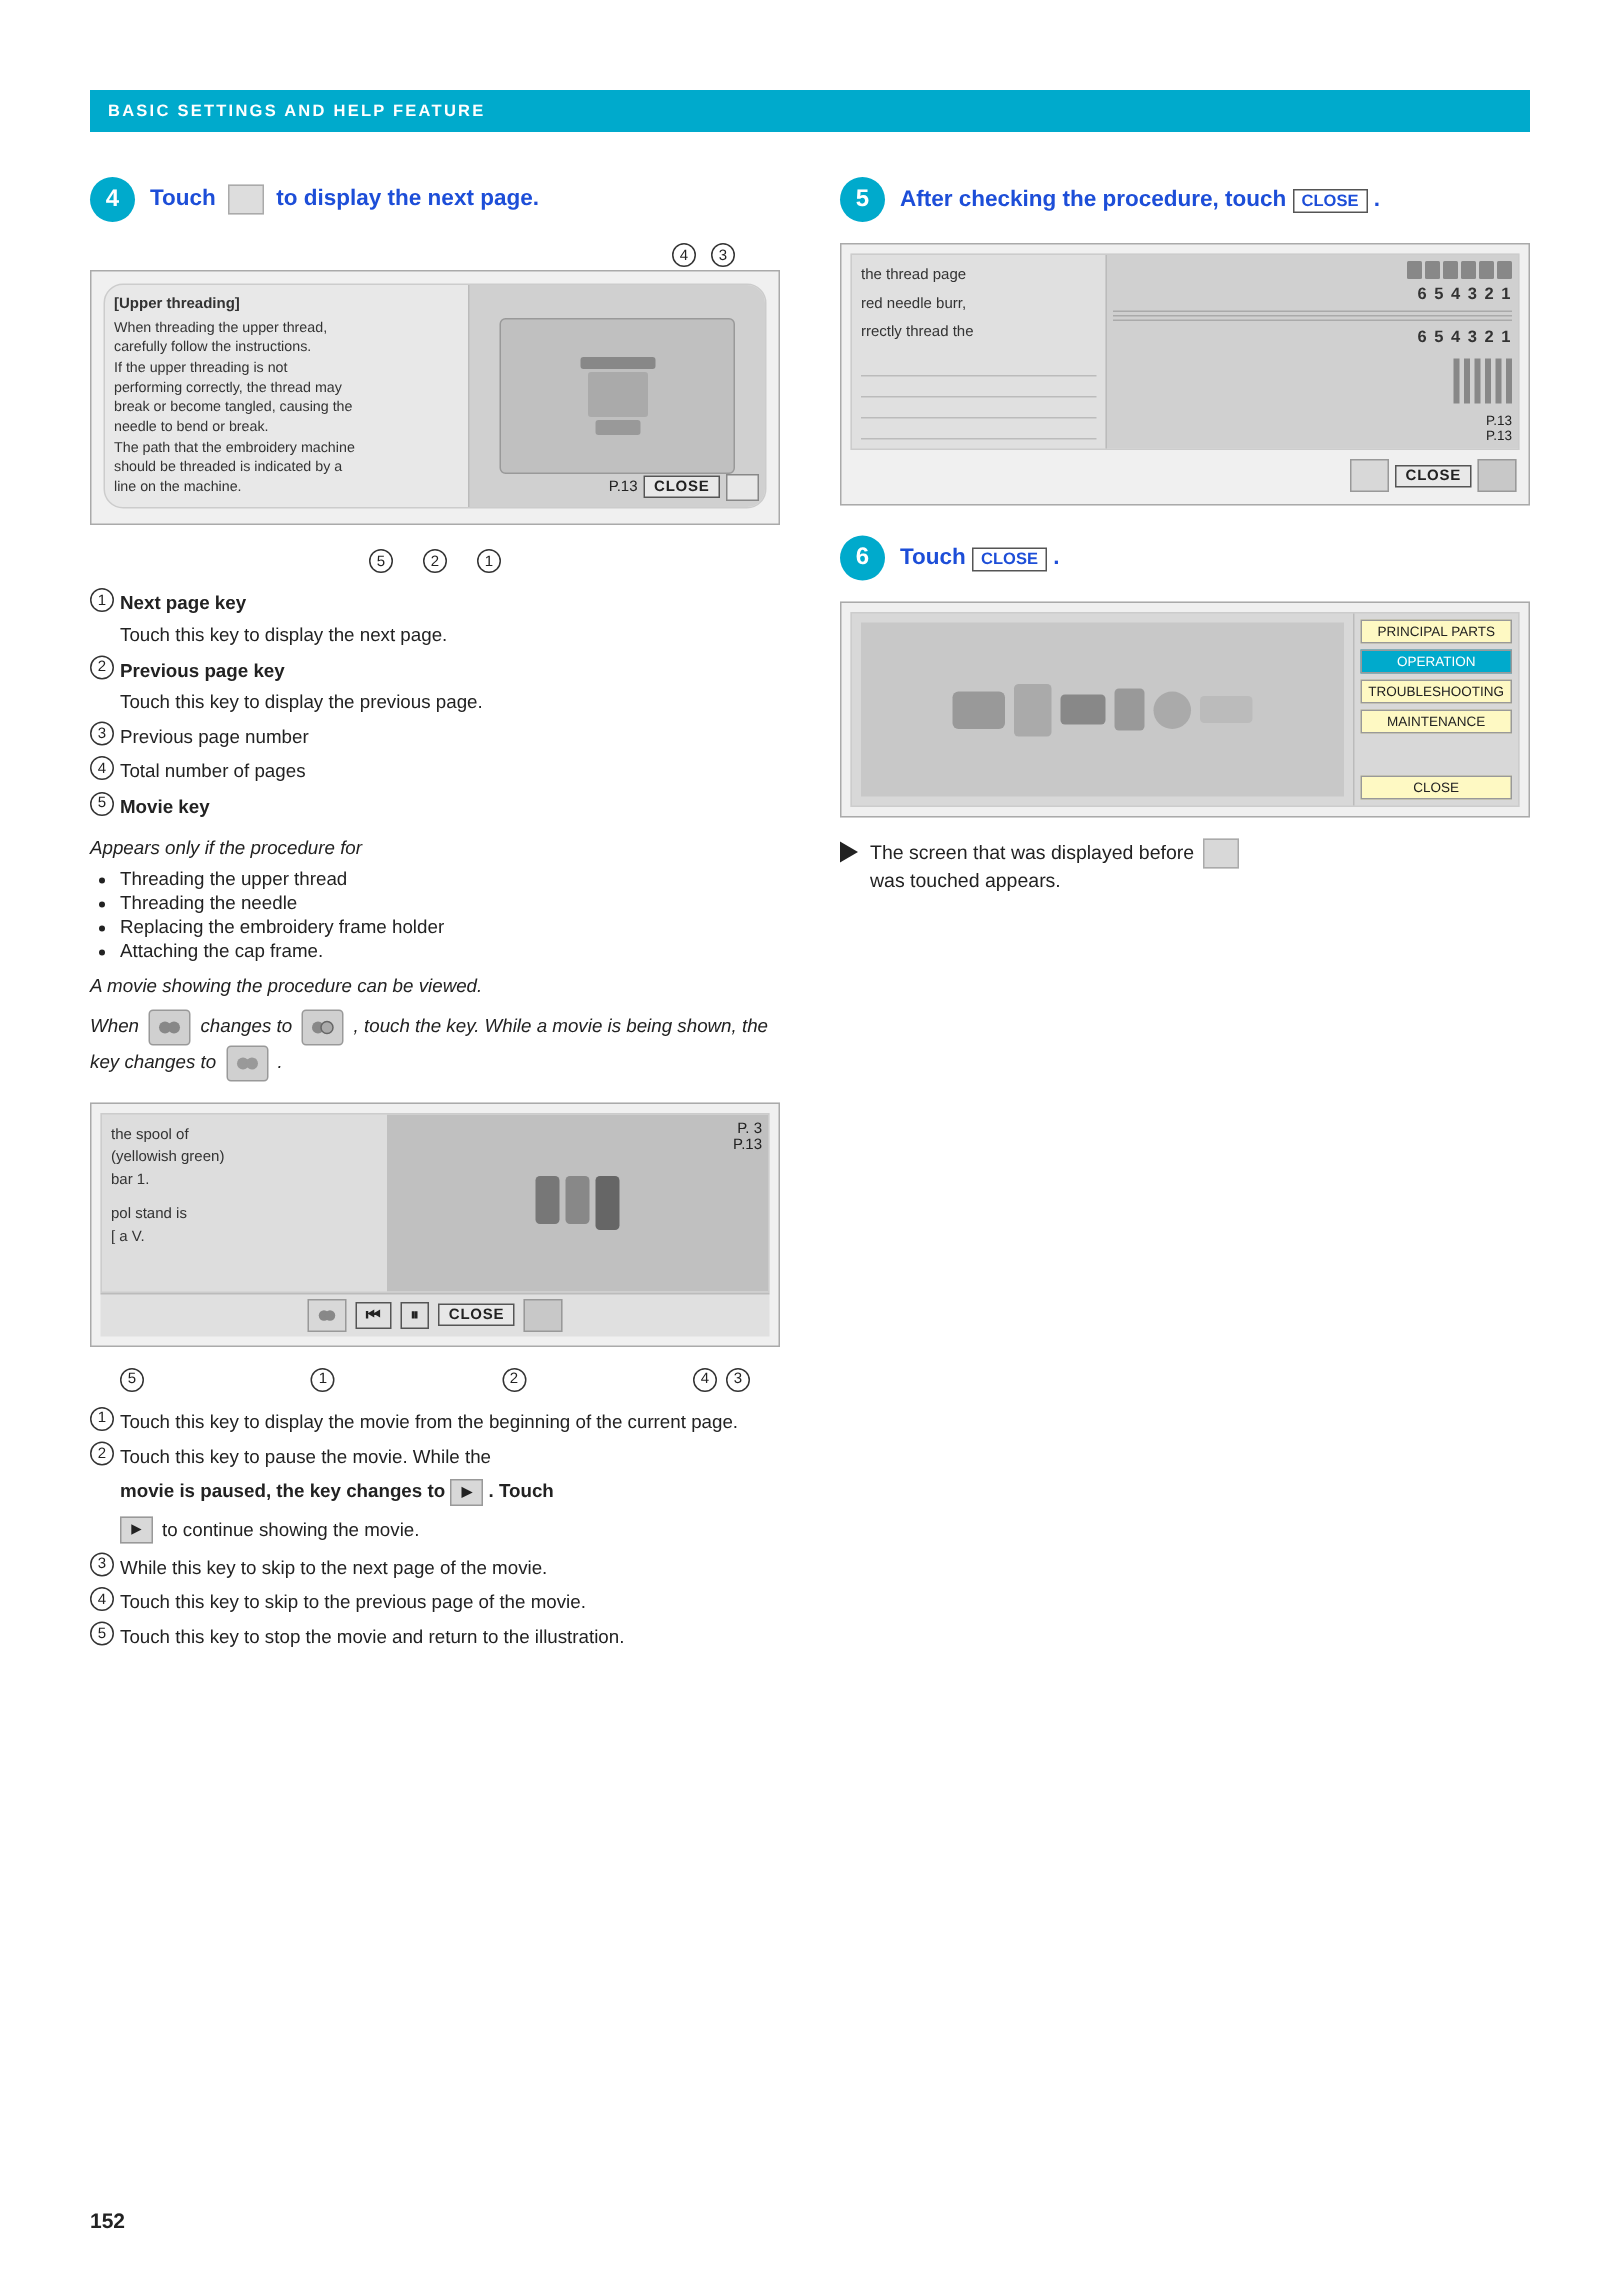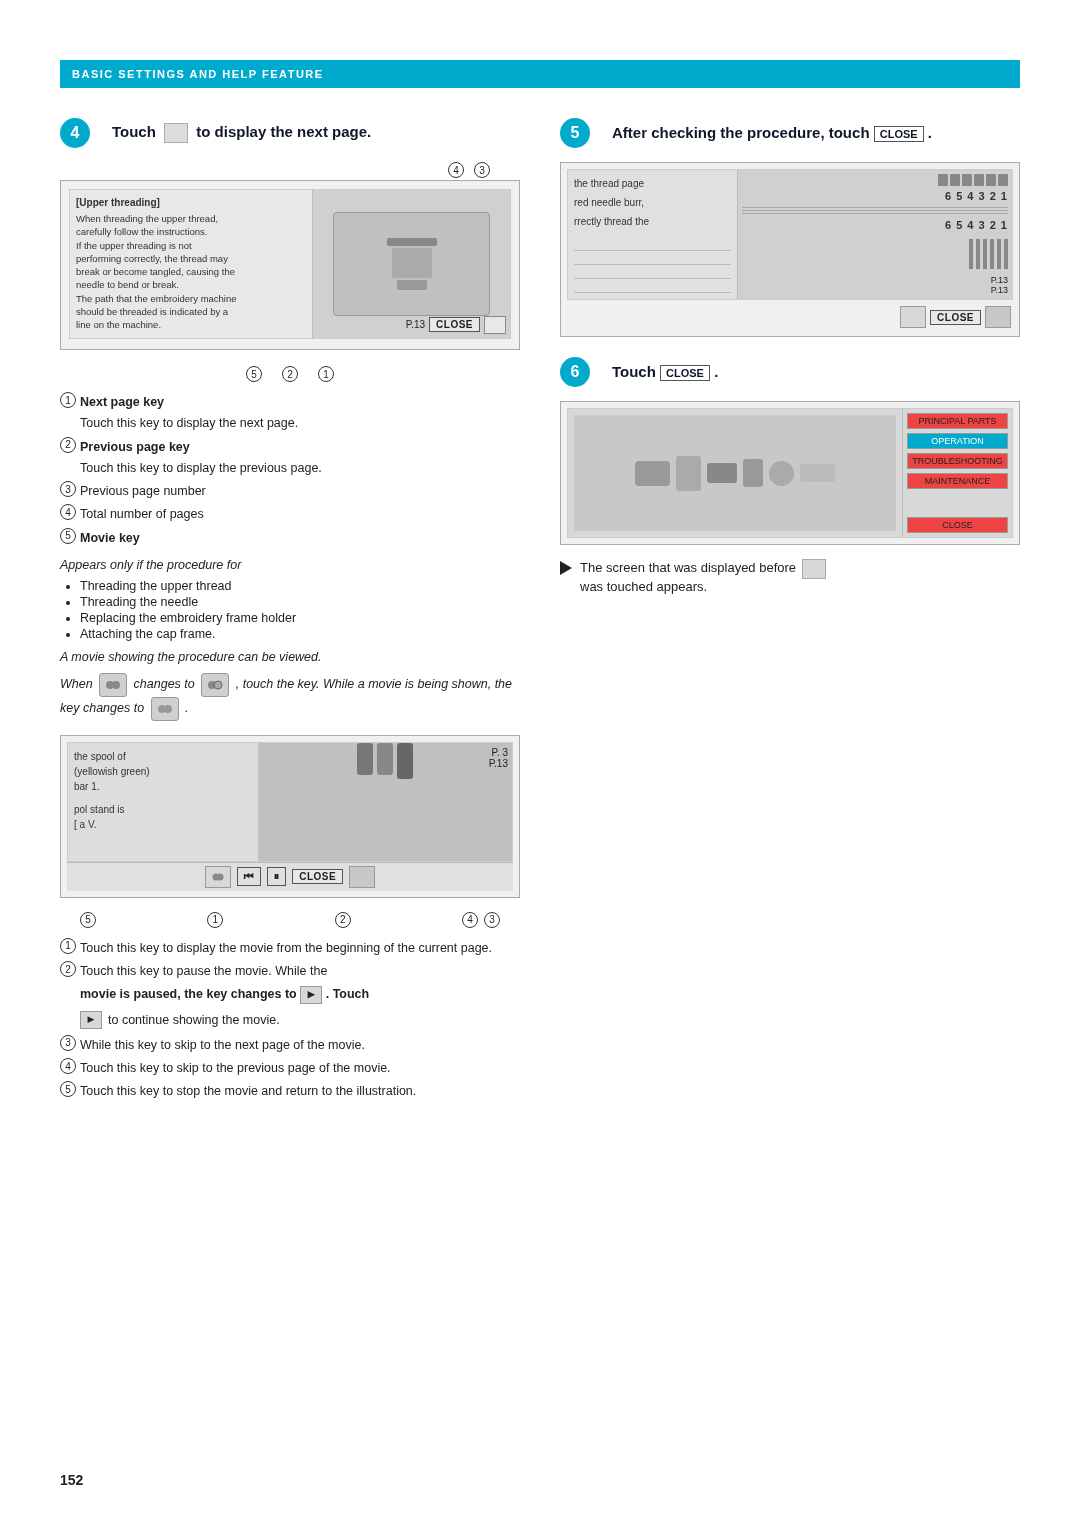--- a/index.html
+++ b/index.html
@@ -63,22 +63,21 @@
       font-weight: bold;
       display: flex;
       align-items: center;
       justify-content: center;
       flex-shrink: 0;
     }
 
     .step-title {
       font-size: 15px;
       font-weight: bold;
-      color: #0f172a;
-      margin-left: 12px;
+      color: #1d4ed8;
     }
 
     
     .screen-mockup {
       border: 1px solid #aaa;
       background: #f0f0f0;
       margin-bottom: 16px;
       position: relative;
       padding: 8px;
       min-height: 170px;
@@ -200,20 +199,21 @@
       font-size: 10px;
       width: 40%;
       line-height: 1.5;
       color: #333;
     }
 
     .movie-right {
       flex: 1;
       background: #c0c0c0;
       display: flex;
+      align-items: center;
       justify-content: center;
       position: relative;
     }
 
     .spool-illustration {
       display: flex;
       gap: 4px;
     }
 
     .ctrl-btn {
@@ -293,21 +293,21 @@
     .machine-sidebar {
       width: 110px;
       border-left: 1px solid #bbb;
       display: flex;
       flex-direction: column;
       padding: 4px;
       gap: 4px;
     }
 
     .menu-item {
-      background: #ef4444;
+      background: #fef9c3;
       border: 1px solid #999;
       padding: 2px 4px;
       font-size: 9px;
       text-align: center;
     }
 
     .menu-item.active {
       background: #00aacc;
       color: #fff;
     }
@@ -396,21 +396,21 @@
       </div>
 
       <div style="position:relative;margin-bottom:8px;">
 
         <div style="display:flex;justify-content:flex-end;gap:10px;font-size:12px;margin-bottom:2px;padding-right:30px;">
           <span class="circled-num">4</span>
           <span class="circled-num">3</span>
         </div>
 
         <div class="screen-mockup">
-          <div class="screen-mockup-inner" style="min-height:140px;display:flex;">
+          <div class="screen-mockup-inner" style="min-height:140px;display:flex;border-radius:13px;">
 
             <div class="screen-text">
               <div style="font-size:10px;font-weight:bold;margin-bottom:2px;">[Upper threading]</div>
               <div style="font-size:9.5px;line-height:1.4;">
                 When threading the upper thread,<br>
                 carefully follow the instructions.<br>
                 If the upper threading is not<br>
                 performing correctly, the thread may<br>
                 break or become tangled, causing the<br>
                 needle to bend or break.<br>

